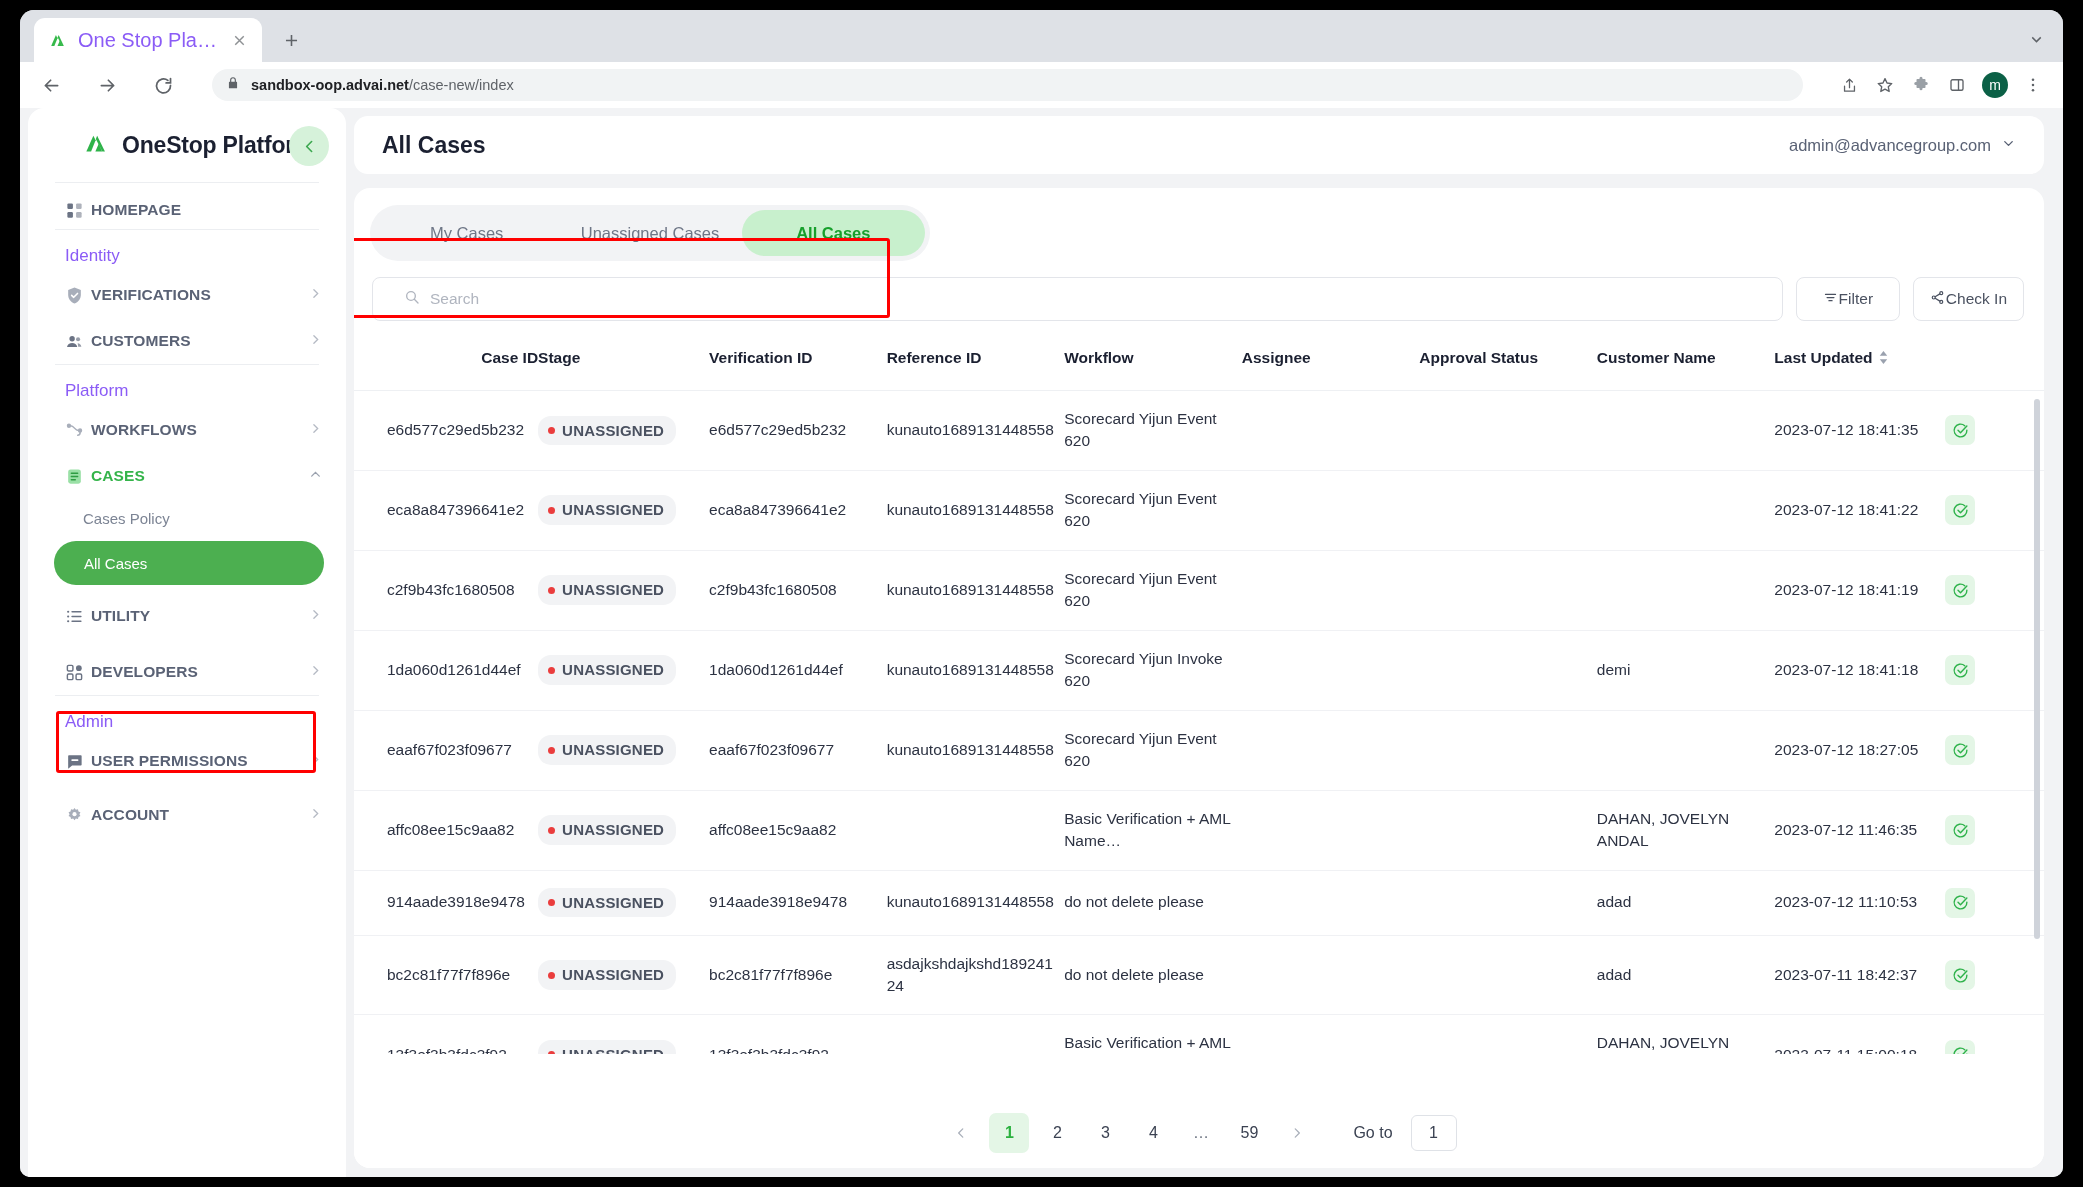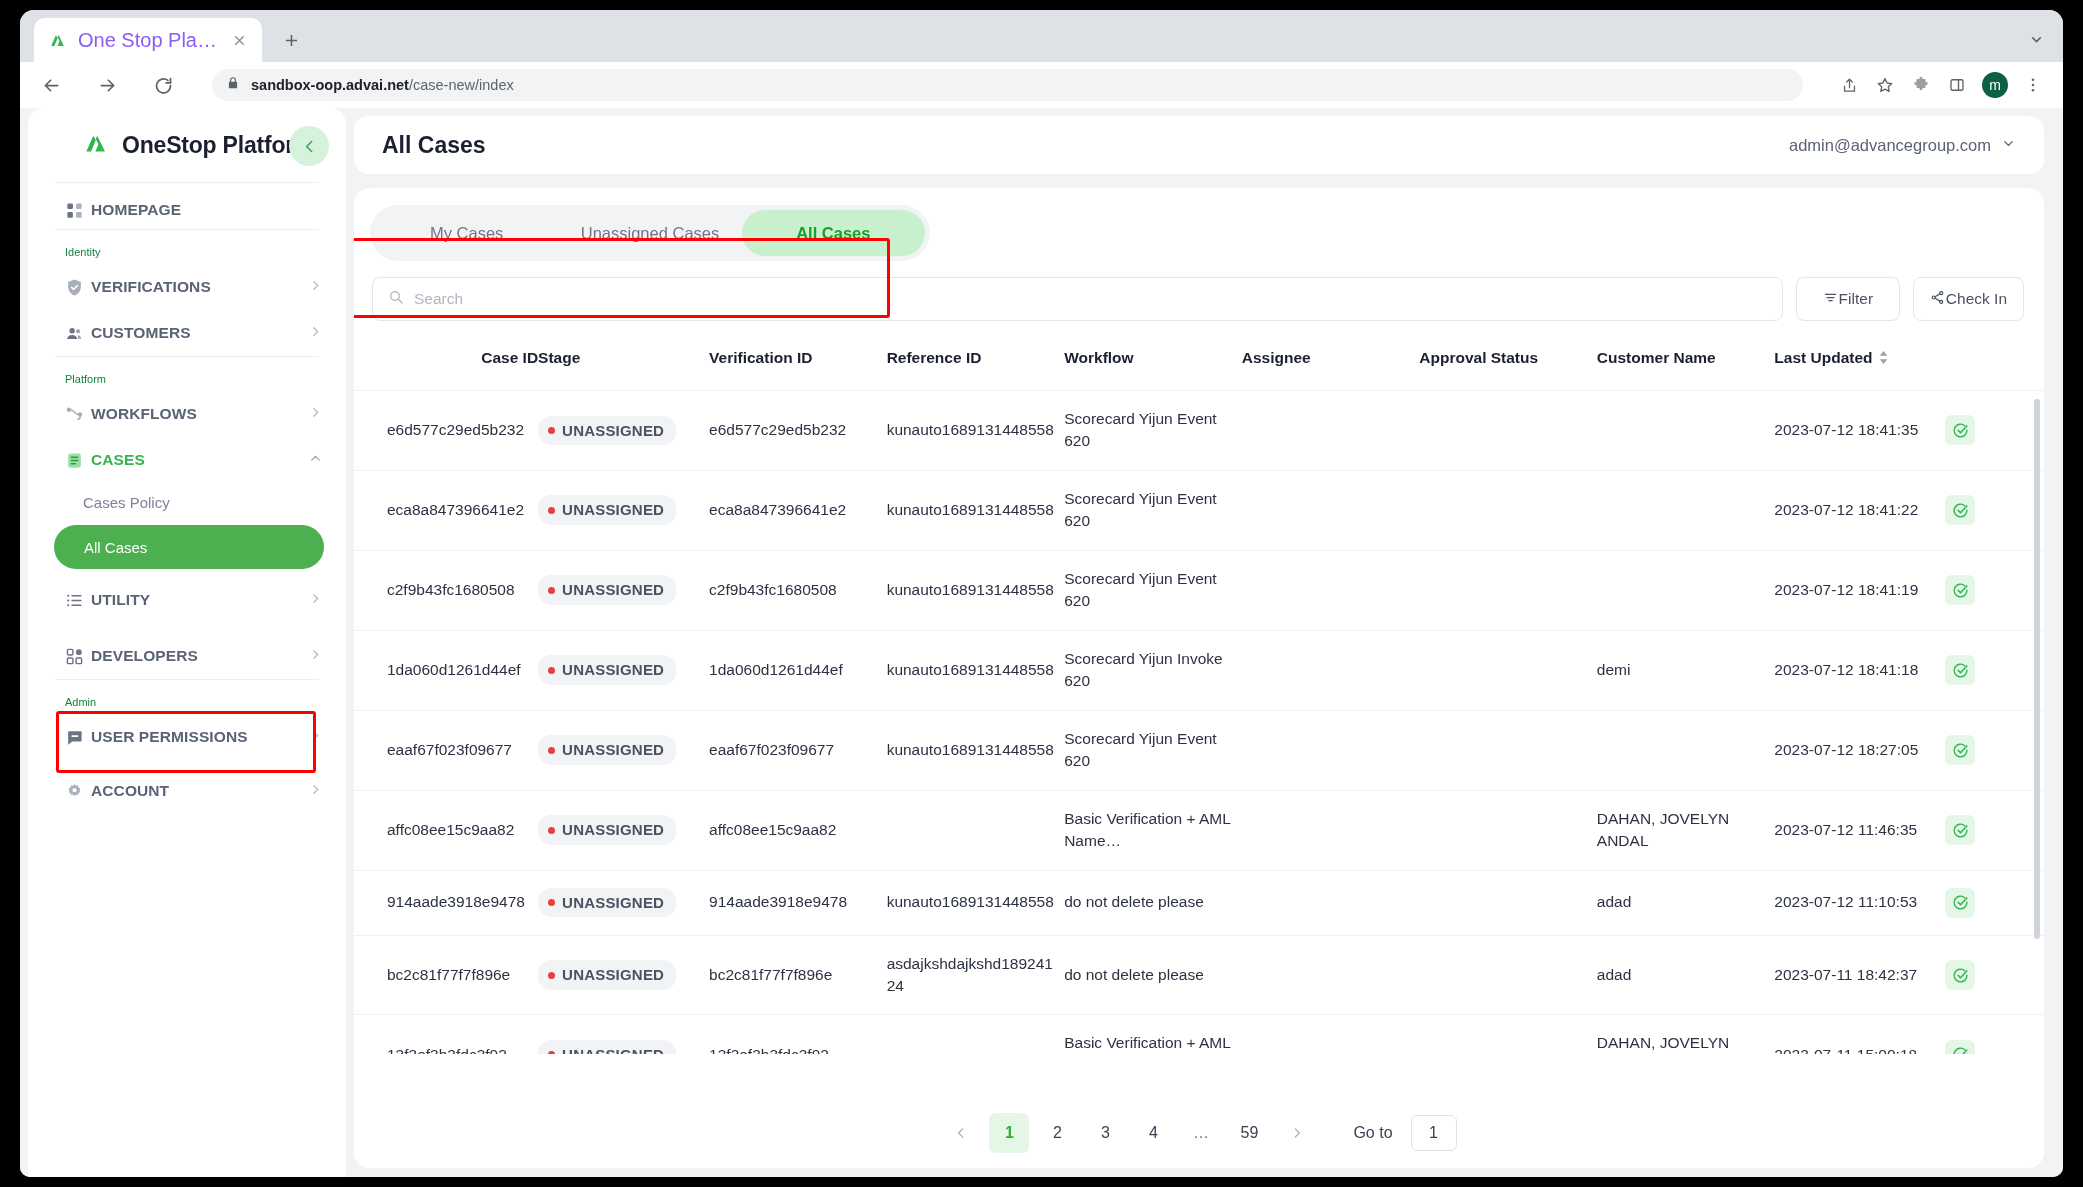--- a/index.html
+++ b/index.html
@@ -113,21 +113,21 @@
     height: 74px;
     padding-left: 55px;
   }
   .brand-logo { flex: none; }
   .brand-name {
     font-size: 23px; font-weight: 700; color: #1b2031;
     letter-spacing: -.2px;
   }
   .sb-divider { height: 1px; background: #eceef1; margin: 0 27px; }
   .sb-group-label {
-    font-size: 11px; color: #15803d;
+    font-size: 17px; color: #8b5cf6;
     padding: 16px 0 6px 37px;
   }
   .sb-item {
     display: flex; align-items: center;
     height: 46px;
     padding-left: 37px; padding-right: 24px;
     gap: 7px;
     cursor: pointer;
   }
   .sb-item .ic { flex: none; display: flex; align-items: center; }
@@ -234,21 +234,21 @@
   
   .search-row {
     display: flex; align-items: center; gap: 13px;
     padding: 16px 20px 0 18px;
   }
   .search-box {
     flex: 1; height: 44px;
     border: 1px solid #e3e5ea;
     border-radius: 8px;
     display: flex; align-items: center;
-    gap: 10px; padding: 0 15px;
+    gap: 10px; padding: 0 31px;
   }
   .search-box input {
     border: none; outline: none;
     font-size: 15.5px; color: #333;
     width: 100%;
     font-family: "Liberation Sans", sans-serif;
     background: transparent;
   }
   .search-box input::placeholder { color: #b0b5bf; }
   .btn-outline {

